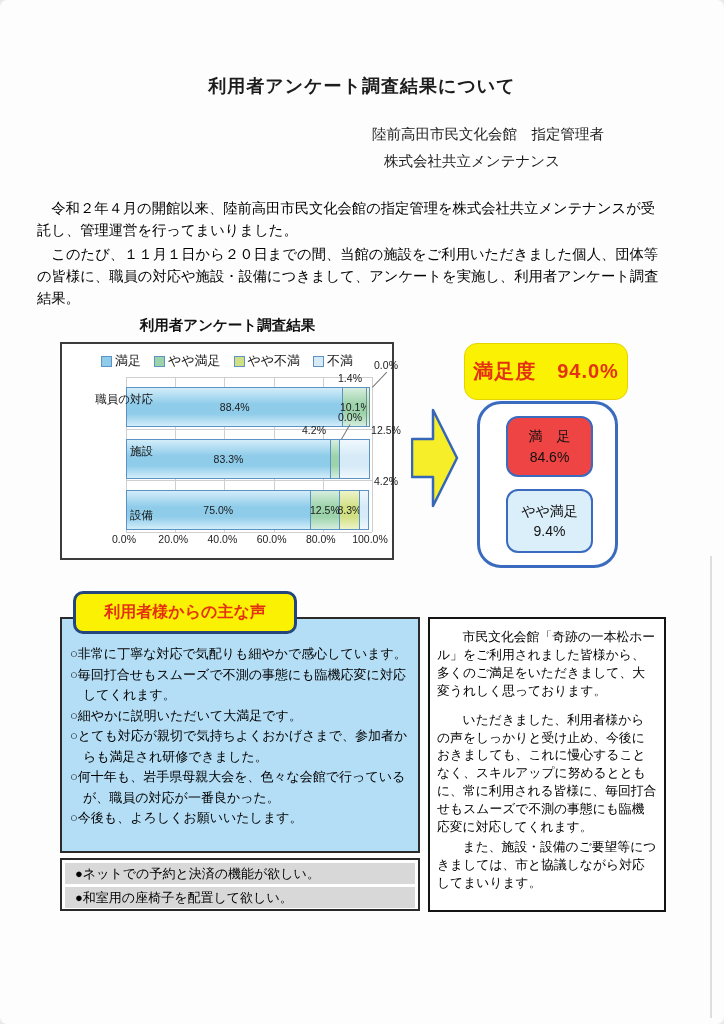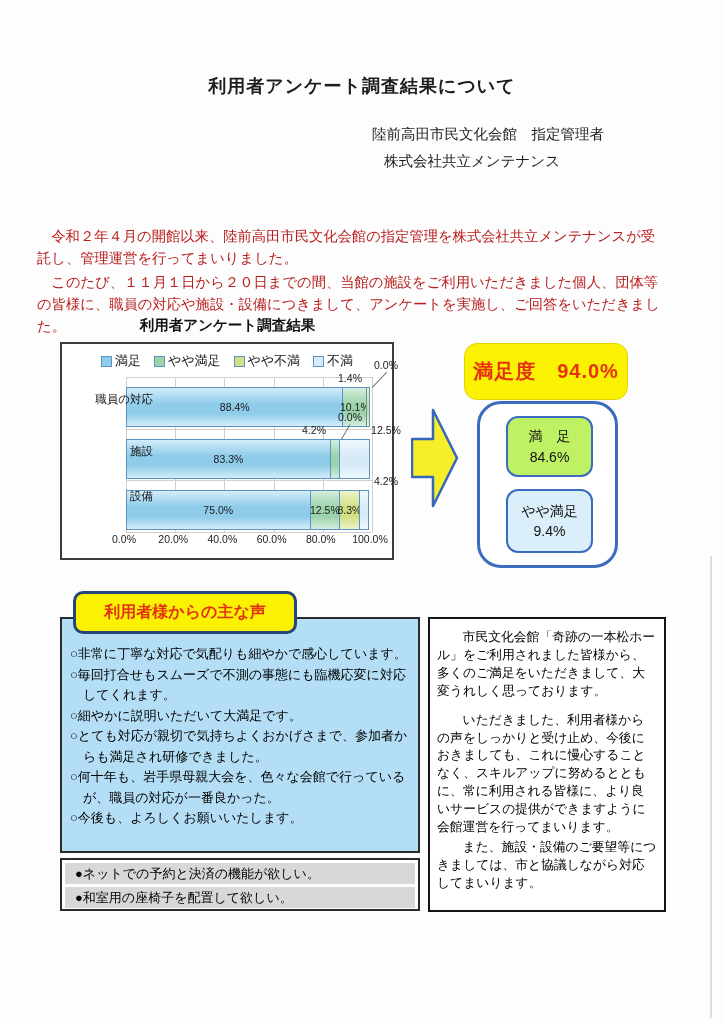--- a/index.html
+++ b/index.html
@@ -1,23 +1,23 @@
 <!DOCTYPE html>
 <html><head>
 <meta charset="utf-8">
 <style>
   html,body{margin:0;padding:0;background:#e9e9e9;}
   .page{position:relative;width:724px;height:1024px;background:#fdfdfd;overflow:hidden;
-        font-family:"Liberation Sans","DejaVu Sans",sans-serif;color:#222;}
+        font-family:"Liberation Sans","DejaVu Sans",sans-serif;color:#222;border-radius:7px;}
   
   .doc-title{position:absolute;top:74px;left:0;width:100%;text-align:center;
              font-size:18px;font-weight:600;letter-spacing:1px;color:#1c1c1c;}
   .org-block{position:absolute;left:372px;top:127px;font-size:14.5px;line-height:1.0;color:#1c1c1c;}
   .org-block .l2{margin-top:12px;margin-left:12px;}
-  .body-text{position:absolute;left:37px;top:197px;width:630px;font-size:14.3px;line-height:1.54;color:#b91c1c;margin-top:28px;}
+  .body-text{position:absolute;left:37px;top:197px;width:630px;font-size:14.3px;line-height:1.54;color:#000000;}
   .body-text p{margin:0 0 2px 0;}
   
   .chart-title{position:absolute;left:60px;top:316px;width:335px;text-align:center;
                font-size:14.5px;font-weight:600;color:#111;}
   .chart-box{position:absolute;left:60px;top:342px;width:334px;height:218px;background:#fff;
              border:2px solid #3c3c3c;box-sizing:border-box;}
   .legend{position:absolute;left:0;top:8px;width:100%;display:flex;justify-content:center;gap:13px;
           font-size:13px;color:#222;}
   .legend .item{display:flex;align-items:center;gap:3px;}
   .legend .sw{width:11px;height:11px;border:1px solid #5a93c4;box-sizing:border-box;}
@@ -37,21 +37,21 @@
   
   .arrow{position:absolute;left:411px;top:403px;}
   .headline{position:absolute;left:464px;top:343px;width:164px;height:57px;background:#fbf102;
             border:1px solid #e3d400;border-radius:13px;display:flex;align-items:center;justify-content:center;
             font-size:20px;font-weight:700;color:#e43111;letter-spacing:1px;box-sizing:border-box;}
   .detail-box{position:absolute;left:477px;top:401px;width:141px;height:167px;background:#fff;
               border:3px solid #3a6bbf;border-radius:24px;box-sizing:border-box;}
   .mini{position:absolute;left:26px;width:87px;border:2px solid #3a6bbf;border-radius:12px;box-sizing:border-box;
         display:flex;flex-direction:column;align-items:center;justify-content:center;
         font-size:14px;color:#111;line-height:1.45;}
-  .mini.b1{top:12px;height:61px;background:#bef264;}
+  .mini.b1{top:12px;height:61px;background:#ef4444;}
   .mini.b2{top:85px;height:64px;background:#dbeffb;}
   
   .voices-header{position:absolute;left:73px;top:591px;width:224px;height:43px;background:#fbf102;
                  border:3px solid #25467c;border-radius:10px;display:flex;align-items:center;justify-content:center;
                  font-size:16px;font-weight:700;color:#e43111;z-index:2;box-sizing:border-box;}
   .voices-box{position:absolute;left:60px;top:617px;width:360px;height:236px;background:#b4def5;
               border:2px solid #2a2a2a;box-sizing:border-box;padding:25px 6px 4px 8px;z-index:1;}
   .voice{font-size:13px;line-height:1.58;color:#000;padding-left:1em;text-indent:-1em;}
   .requests-box{position:absolute;left:60px;top:858px;width:360px;height:53px;background:#fff;
                 border:2px solid #2a2a2a;box-sizing:border-box;padding:3px 3px;}
@@ -73,21 +73,21 @@
 
   <div class="doc-title">利用者アンケート調査結果について</div>
 
   <div class="org-block">
     <div class="l1">陸前高田市民文化会館　指定管理者</div>
     <div class="l2">株式会社共立メンテナンス</div>
   </div>
 
   <div class="body-text">
     <p>　令和２年４月の開館以来、陸前高田市民文化会館の指定管理を株式会社共立メンテナンスが受託し、管理運営を行ってまいりました。</p>
-    <p>　このたび、１１月１日から２０日までの間、当館の施設をご利用いただきました個人、団体等の皆様に、職員の対応や施設・設備につきまして、アンケートを実施し、ご回答をいただきました。</p>
+    <p>　このたび、１１月１日から２０日までの間、当館の施設をご利用いただきました個人、団体等の皆様に、職員の対応や施設・設備につきまして、アンケートを実施し、利用者アンケート調査結果。</p>
   </div>
 
   <div class="chart-title">利用者アンケート調査結果</div>
 
   <div class="chart-box">
     <div class="legend">
         <div class="item">
           <div class="sw" style="background: rgb(143, 204, 234);"></div>
           <div class="lbl">満足</div>
         </div>
@@ -137,21 +137,21 @@
           <div class="seg" style="width: 30.75px; background: linear-gradient(rgb(214, 238, 221) 0%, rgb(157, 211, 171) 42%, rgb(157, 211, 171) 68%, rgb(214, 238, 221) 100%);">12.5%</div>
           <div class="seg" style="width: 20.418px; background: linear-gradient(rgb(238, 244, 200) 0%, rgb(210, 224, 132) 42%, rgb(210, 224, 132) 68%, rgb(238, 244, 200) 100%);">8.3%</div>
           <div class="seg" style="width: 10.332px; background: linear-gradient(rgb(240, 248, 253) 0%, rgb(214, 235, 247) 42%, rgb(214, 235, 247) 68%, rgb(240, 248, 253) 100%);"></div>
         </div>
         <div class="callout" style="left: 260px; top: 98.3333px;">4.2%</div>
       </div>
   </div>
   <div class="cats" style="position:absolute;left:60px;top:375px;width:60px;height:155px;padding-left:33px;">
       <div class="cat" style="top: 24px;">職員の対応</div>
       <div class="cat" style="top: 75.6667px;">施設</div>
-      <div class="cat" style="top: 121px; margin-left: 45px;">設備</div>
+      <div class="cat" style="top: 140px; margin-left: 45px;">設備</div>
     </div>
   <div class="xticks">
       <div class="xtick" style="left: 0px;">0.0%</div>
       <div class="xtick" style="left: 49.2px;">20.0%</div>
       <div class="xtick" style="left: 98.4px;">40.0%</div>
       <div class="xtick" style="left: 147.6px;">60.0%</div>
       <div class="xtick" style="left: 196.8px;">80.0%</div>
       <div class="xtick" style="left: 246px;">100.0%</div>
     </div>
 
@@ -181,21 +181,21 @@
       <div class="voice">○何十年も、岩手県母親大会を、色々な会館で行っているが、職員の対応が一番良かった。</div>
       <div class="voice">○今後も、よろしくお願いいたします。</div>
     </div>
   <div class="requests-box">
       <div class="request">●ネットでの予約と決済の機能が欲しい。</div>
       <div class="request">●和室用の座椅子を配置して欲しい。</div>
     </div>
 
   <div class="response-box">
     <p class="g1">　市民文化会館「奇跡の一本松ホール」をご利用されました皆様から、多くのご満足をいただきまして、大変うれしく思っております。</p>
-    <p class="g2">　いただきました、利用者様からの声をしっかりと受け止め、今後におきましても、これに慢心することなく、スキルアップに努めるとともに、常に利用される皆様に、より良いサービスの提供ができますように会館運営を行ってまいります。</p>
+    <p class="g2">　いただきました、利用者様からの声をしっかりと受け止め、今後におきましても、これに慢心することなく、スキルアップに努めるとともに、常に利用される皆様に、毎回打合せもスムーズで不測の事態にも臨機応変に対応してくれます。</p>
     <p>　また、施設・設備のご要望等につきましては、市と協議しながら対応してまいります。</p>
     <div class="signature">
       <div>陸前高田市民文化会館</div>
 
     </div>
   </div>
 
   <div class="scan-line"></div>
 </div>
 

